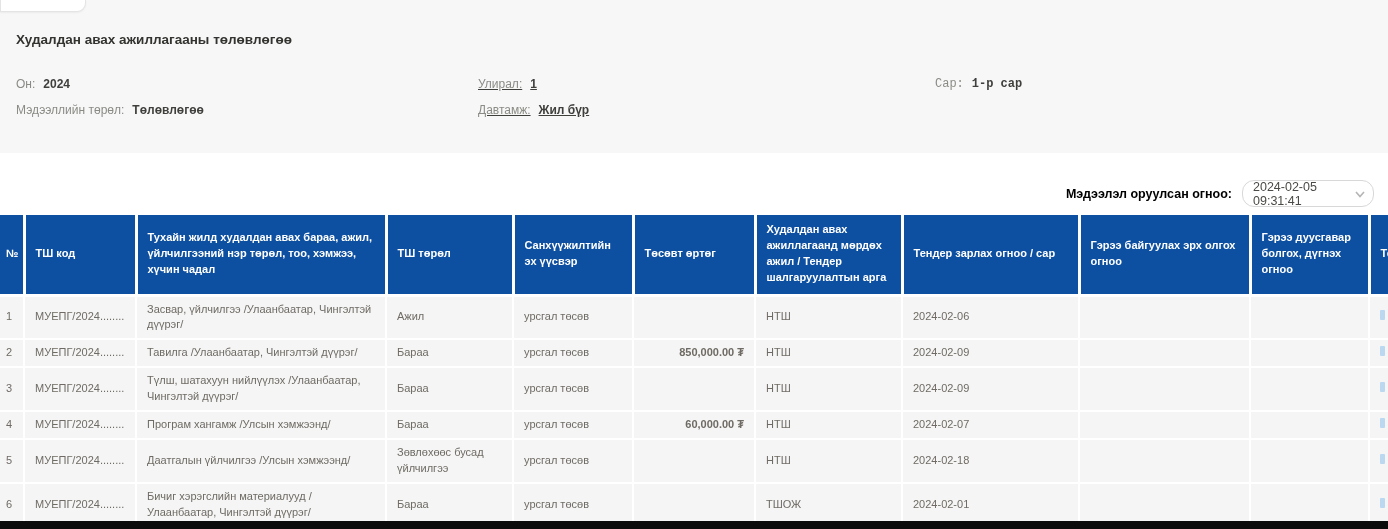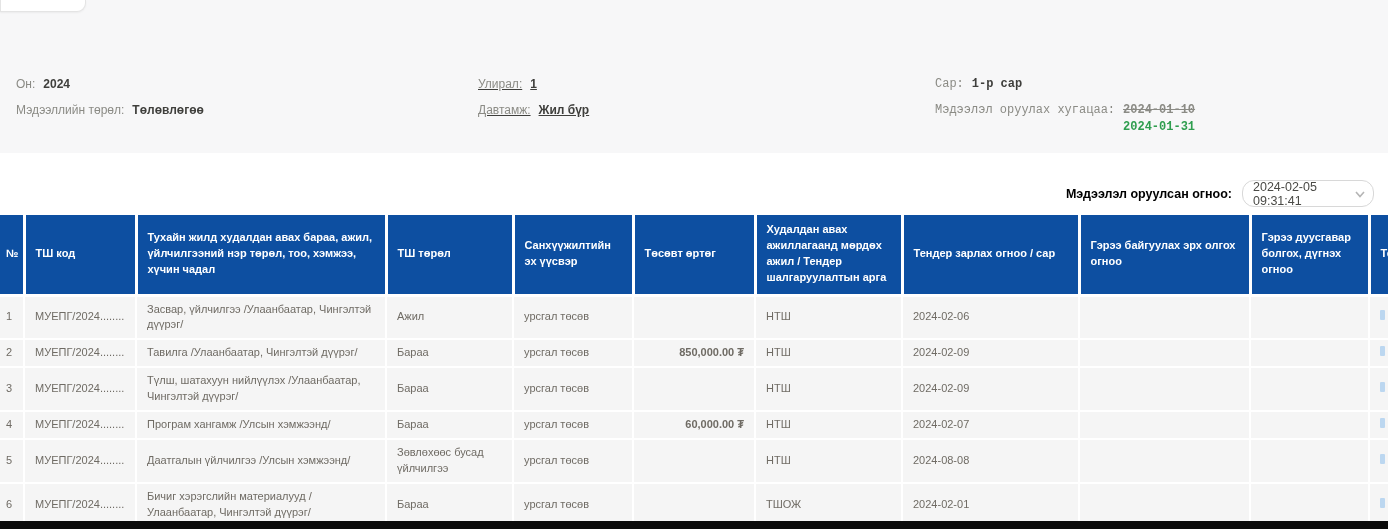--- a/index.html
+++ b/index.html
@@ -79,40 +79,38 @@
     position: absolute; left: 0; bottom: 0; width: 1388px; height: 8px;
     background: #0b0b0b;
   }
 </style>
 </head>
 <body>
 
 <div class="top-band">
   <div class="top-tab"></div>
 
+  <div class="page-title">Худалдан авах ажиллагааны төлөвлөгөө</div>
 
   <div class="meta-row r1 c1">
     <span class="meta-label">Он:</span><span class="meta-value">2024</span>
   </div>
   <div class="meta-row r2 c1">
     <span class="meta-label">Мэдээллийн төрөл:</span><span class="meta-value">Төлөвлөгөө</span>
   </div>
 
   <div class="meta-row r1 c2">
     <span class="meta-label">Улирал:</span><span class="meta-value">1</span>
   </div>
   <div class="meta-row r2 c2">
     <span class="meta-label">Давтамж:</span><span class="meta-value">Жил бүр</span>
   </div>
 
   <div class="meta-row r1 c3">
     <span class="meta-label">Сар:</span><span class="meta-value">1-р сар</span>
-  </div>
-  <div class="meta-row r2 c3">
-    <span class="meta-label">Мэдээлэл оруулах хугацаа:</span><span class="deadline-stack"><span class="deadline-old">2024-01-10</span><span class="deadline-new">2024-01-31</span></span>
   </div>
 </div>
 
 <div class="entry-date-row">
   <span class="entry-date-label">Мэдээлэл оруулсан огноо:</span>
   <div class="entry-date-select">
     <span class="entry-date-value">2024-02-05 09:31:41</span>
     <svg class="chevron" viewBox="0 0 10 10">
         <polyline points="1,3 5,7.5 9,3"></polyline>
       </svg>
@@ -203,21 +201,21 @@
           <td><span class="link-frag"></span></td>
         </tr>
         <tr>
           <td class="col-num">5</td>
           <td>МУЕПГ/2024........</td>
           <td>Даатгалын үйлчилгээ /Улсын хэмжээнд/</td>
           <td>Зөвлөхөөс бусад үйлчилгээ</td>
           <td>урсгал төсөв</td>
           <td class="money"></td>
           <td>НТШ</td>
-          <td>2024-08-08</td>
+          <td>2024-02-18</td>
           <td></td>
           <td></td>
           <td><span class="link-frag"></span></td>
         </tr>
         <tr>
           <td class="col-num">6</td>
           <td>МУЕПГ/2024........</td>
           <td>Бичиг хэрэгслийн материалууд /Улаанбаатар, Чингэлтэй дүүрэг/</td>
           <td>Бараа</td>
           <td>урсгал төсөв</td>

